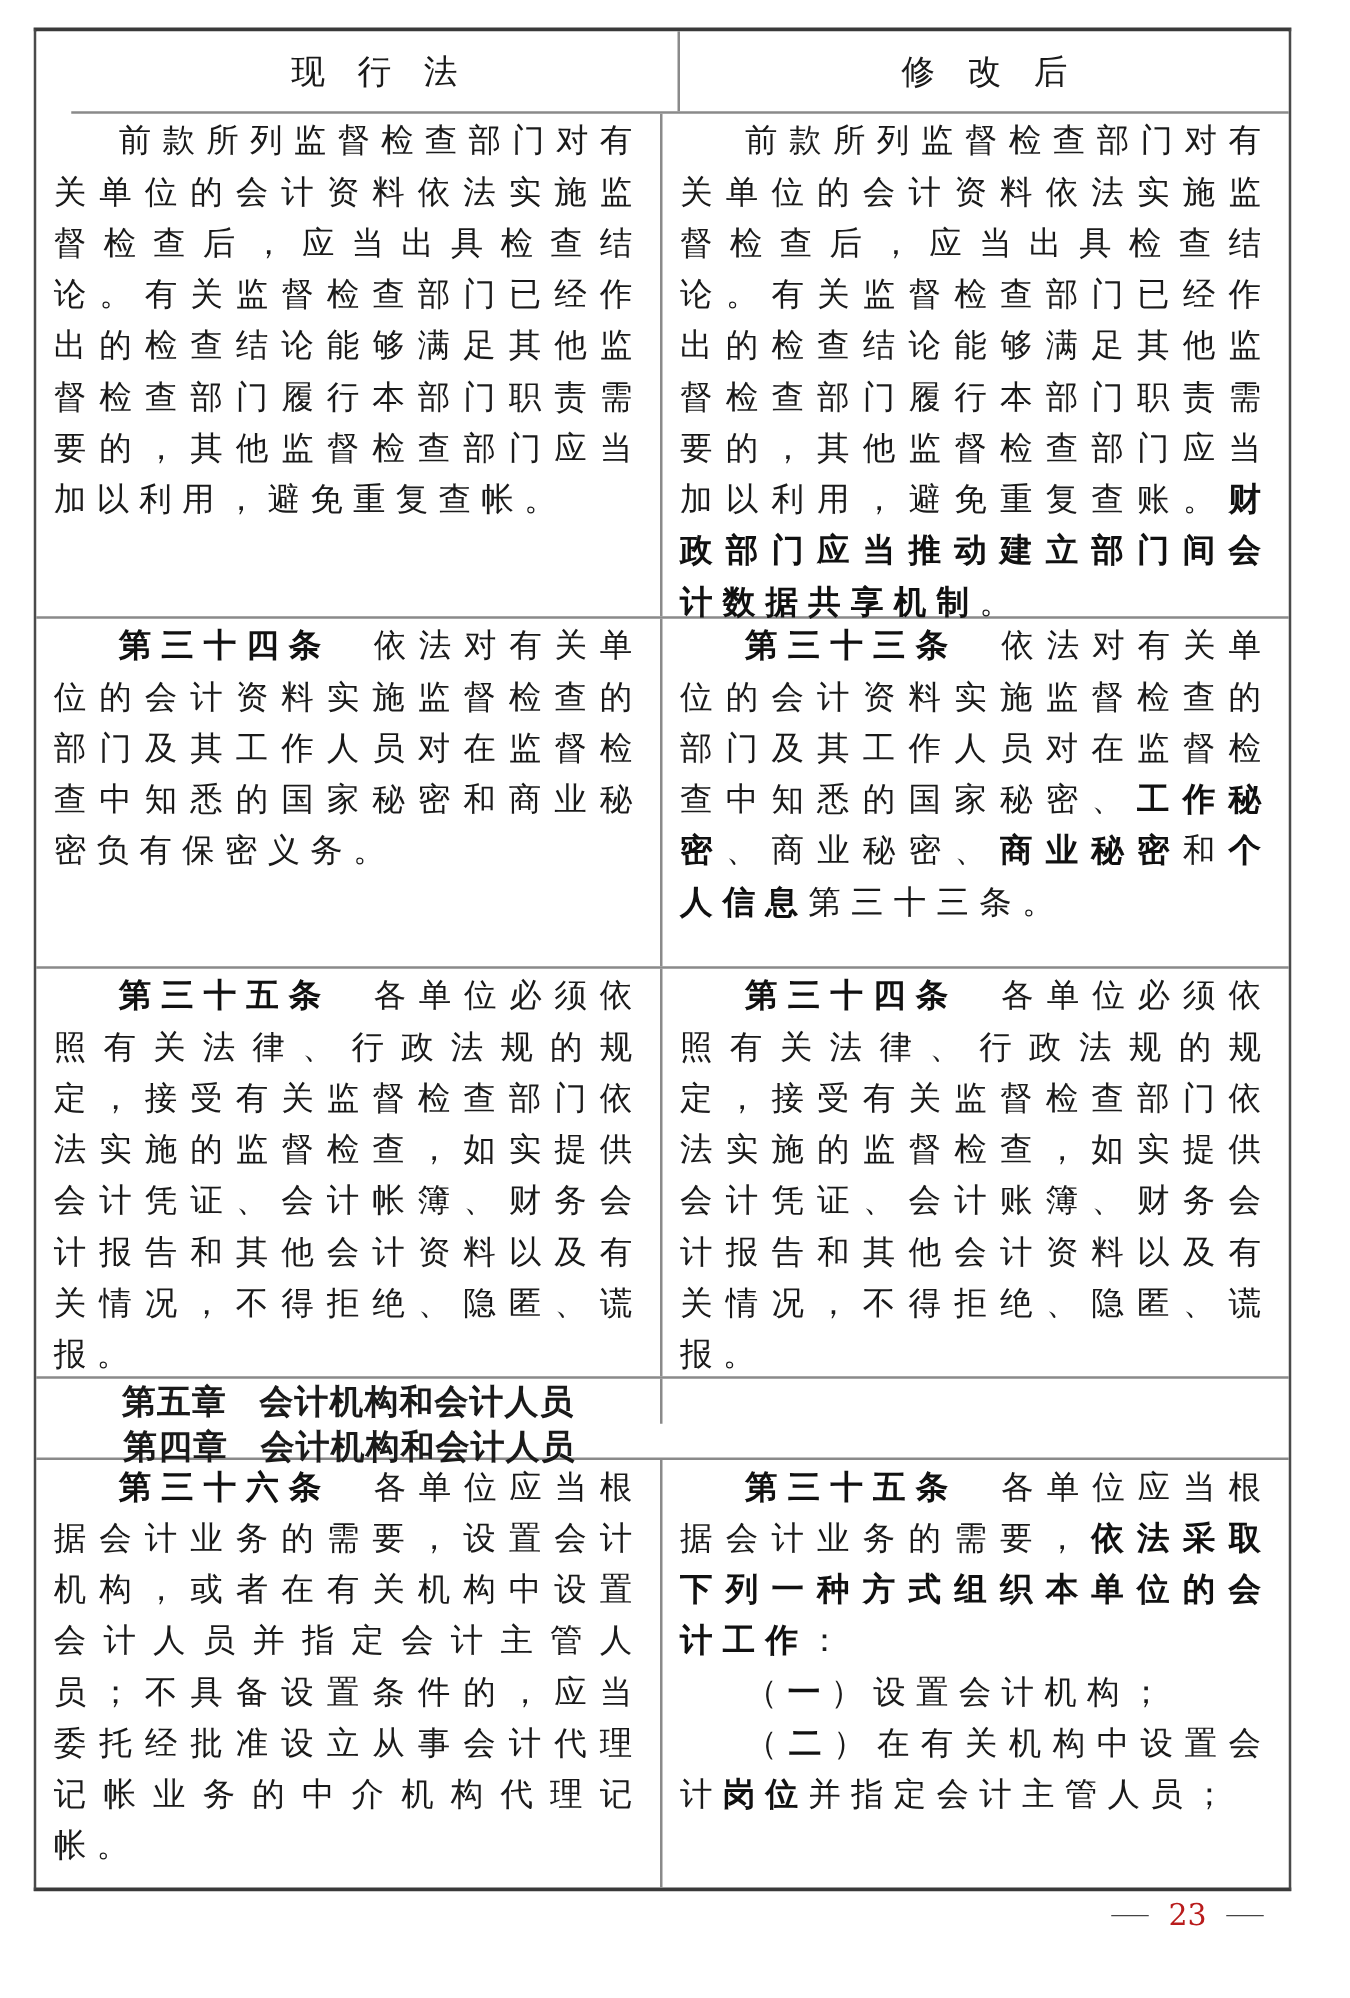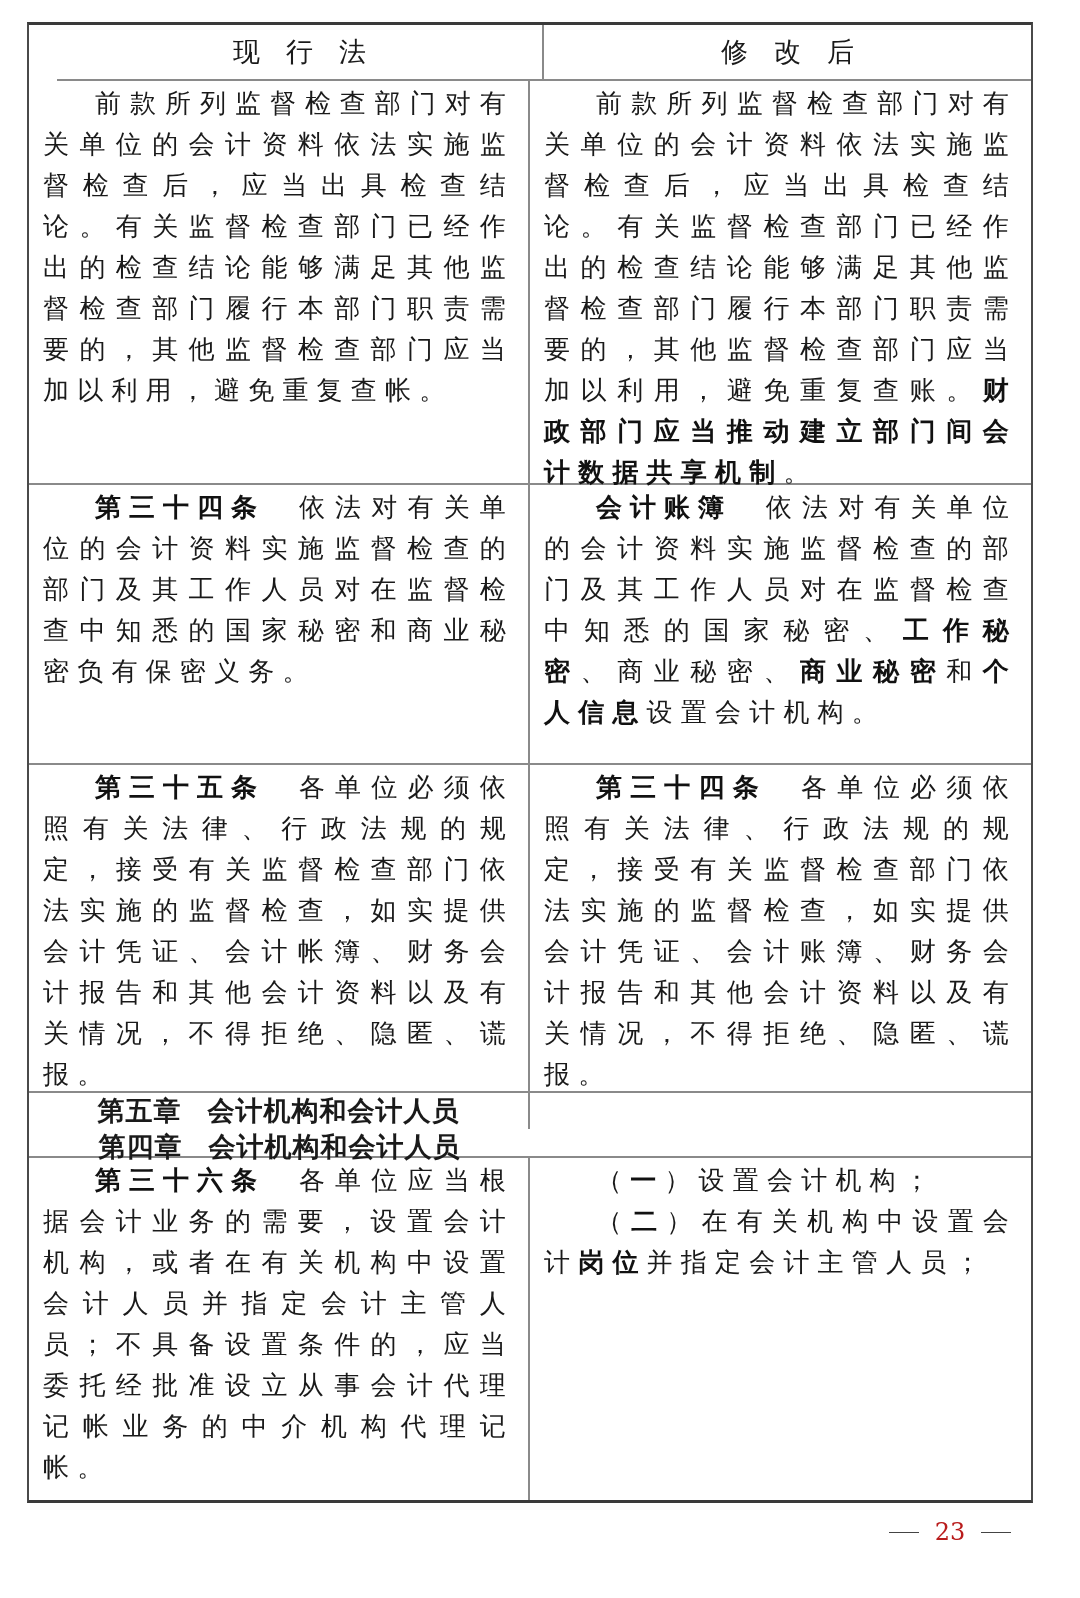--- a/index.html
+++ b/index.html
@@ -31,21 +31,21 @@
     border-bottom: 2px solid #8a8a8a;
     box-sizing: border-box;
   }
   .row:last-child { border-bottom: none; }
   .cell {
     width: 50%;
     box-sizing: border-box;
     padding: 0 14px 0 14px;
   }
   .cell.left { border-right: 2px solid #8a8a8a; }
-  .header-row { height: 56px; margin-left: 28px; }
+  .header-row { height: 66px; margin-left: 28px; }
   .header-row .cell {
     display: flex;
     align-items: center;
     justify-content: center;
     font-family: "DejaVu Sans", "Liberation Sans", sans-serif;
     font-size: 27px;
     letter-spacing: 26px;
     font-weight: normal;
     color: #1a1a1a;
   }
@@ -122,21 +122,21 @@
     <div class="cell right text-cell">
         <p class="para"><span>前款所列监督检查部门对有关单位的会计资料依法实施监督检查后，应当出具检查结论。有关监督检查部门已经作出的检查结论能够满足其他监督检查部门履行本部门职责需要的，其他监督检查部门应当加以利用，避免重复查账。</span><span class="bold">财政部门应当推动建立部门间会计数据共享机制</span><span>。</span></p>
       </div>
   </div>
 
   <div class="row row2">
     <div class="cell left text-cell">
         <p class="para"><span class="art">第三十四条</span><span class="gap"></span><span>依法对有关单位的会计资料实施监督检查的部门及其工作人员对在监督检查中知悉的国家秘密和商业秘密负有保密义务。</span></p>
       </div>
     <div class="cell right text-cell">
-        <p class="para"><span class="art">会计账簿</span><span class="gap"></span><span>依法对有关单位的会计资料实施监督检查的部门及其工作人员对在监督检查中知悉的国家秘密、</span><span class="bold">工作秘密</span><span>、商业秘密、</span><span class="bold">商业秘密</span><span>和</span><span class="bold">个人信息</span><span>设置会计机构。</span></p>
+        <p class="para"><span class="art">第三十三条</span><span class="gap"></span><span>依法对有关单位的会计资料实施监督检查的部门及其工作人员对在监督检查中知悉的国家秘密、</span><span class="bold">工作秘密</span><span>、商业秘密、</span><span class="bold">商业秘密</span><span>和</span><span class="bold">个人信息</span><span>第三十三条。</span></p>
       </div>
   </div>
 
   <div class="row row3">
     <div class="cell left text-cell">
         <p class="para"><span class="art">第三十五条</span><span class="gap"></span><span>各单位必须依照有关法律、行政法规的规定，接受有关监督检查部门依法实施的监督检查，如实提供会计凭证、会计帐簿、财务会计报告和其他会计资料以及有关情况，不得拒绝、隐匿、谎报。</span></p>
       </div>
     <div class="cell right text-cell">
         <p class="para"><span class="art">第三十四条</span><span class="gap"></span><span>各单位必须依照有关法律、行政法规的规定，接受有关监督检查部门依法实施的监督检查，如实提供会计凭证、会计账簿、财务会计报告和其他会计资料以及有关情况，不得拒绝、隐匿、谎报。</span></p>
       </div>
@@ -153,20 +153,21 @@
         <span class="sp"></span>
         <span>会计机构和会计人员</span>
     </div>
   </div>
 
   <div class="row row5">
     <div class="cell left text-cell">
         <p class="para"><span class="art">第三十六条</span><span class="gap"></span><span>各单位应当根据会计业务的需要，设置会计机构，或者在有关机构中设置会计人员并指定会计主管人员；不具备设置条件的，应当委托经批准设立从事会计代理记帐业务的中介机构代理记帐。</span></p>
       </div>
     <div class="cell right text-cell">
+        <p class="para"><span class="art">第三十五条</span><span class="gap"></span><span>各单位应当根据会计业务的需要，</span><span class="bold">依法采取下列一种方式组织本单位的会计工作</span><span>：</span></p>
         <p class="para"><span>（</span><span class="bold">一</span><span>）设置会计机构；</span></p>
         <p class="para"><span>（</span><span class="bold">二</span><span>）在有关机构中设置会计</span><span class="bold">岗位</span><span>并指定会计主管人员；</span></p>
       </div>
   </div>
 
 </div>
 
 <div class="footer">
   <span class="dash"></span>
   <span>23</span>

